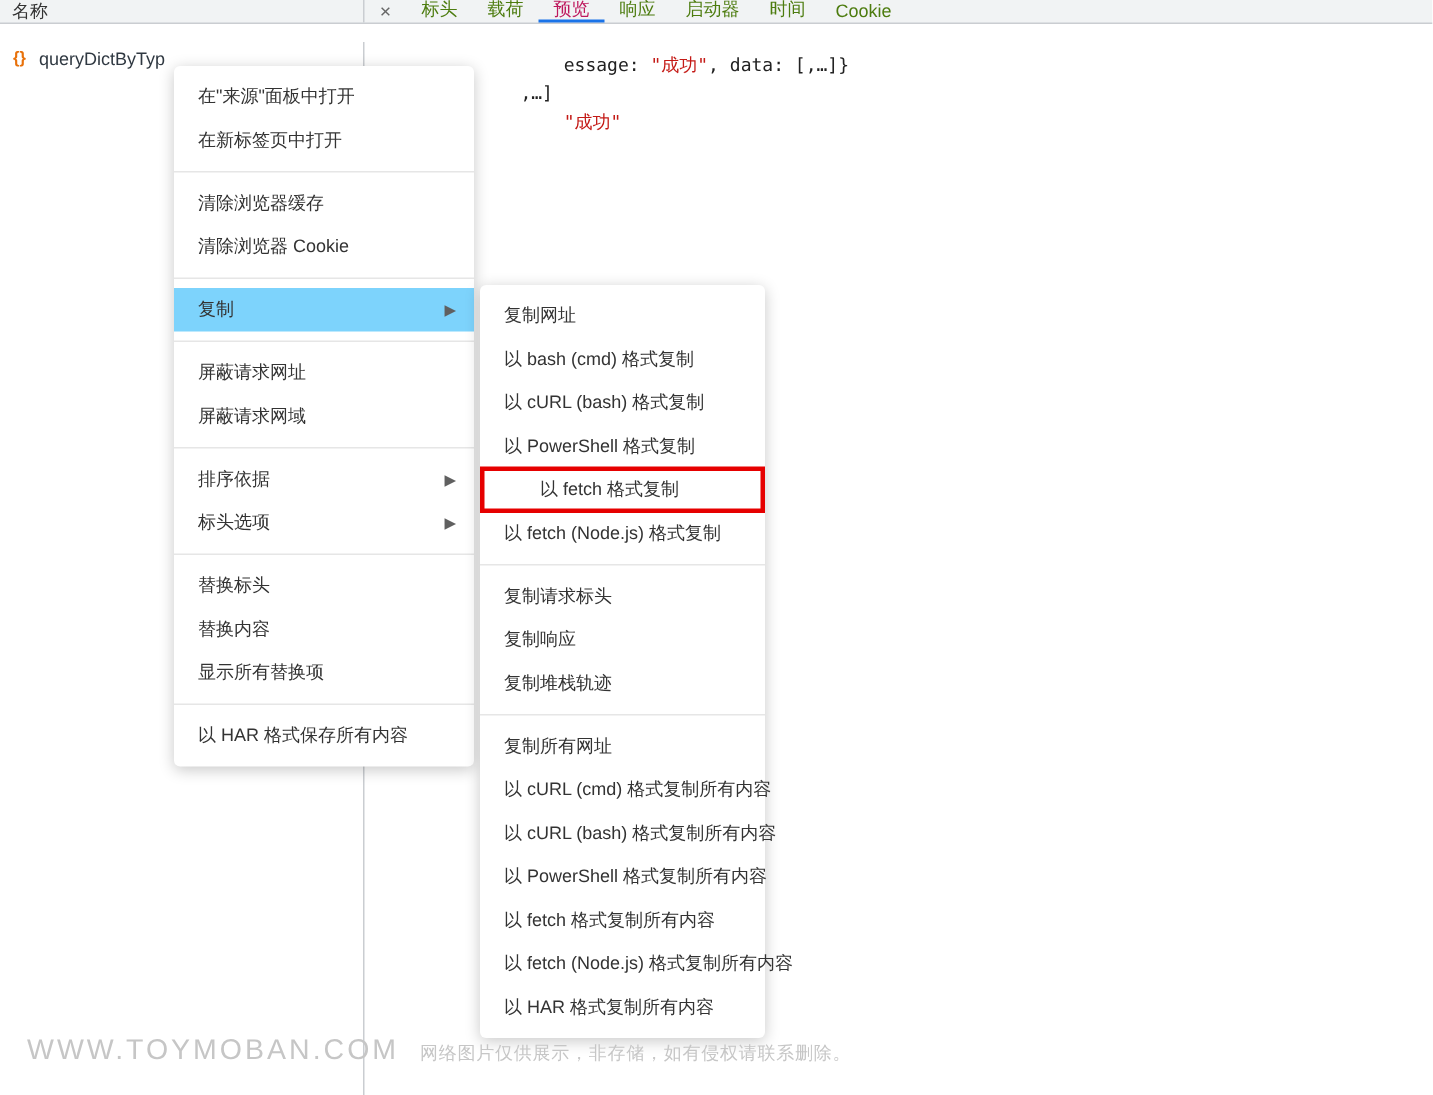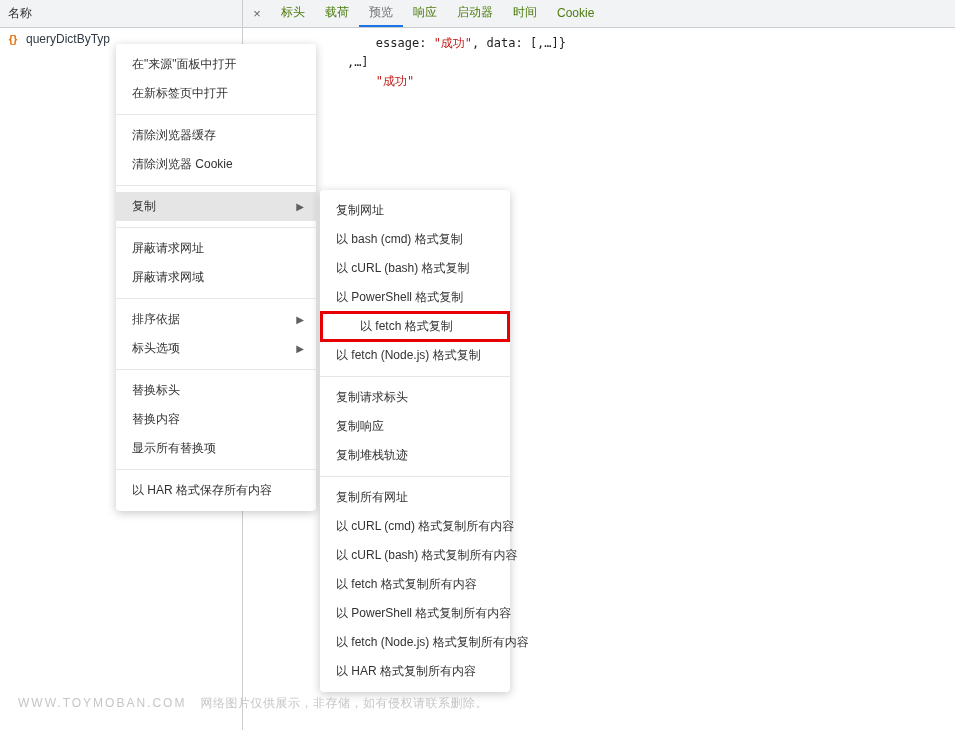--- a/index.html
+++ b/index.html
@@ -6,32 +6,32 @@
     body {
       width: 955px;
       height: 730px;
       font-family: "Microsoft YaHei", Arial, sans-serif;
       font-size: 12px;
       background: #fff;
       position: relative;
       overflow: hidden;
       color: #303030;
     }
-    .top-row { display: flex; height: 28px; background: #f1f3f4; border-bottom: 1px solid #cacdd1; justify-content: space-between; }
+    .top-row { display: flex; height: 16px; background: #f1f3f4; border-bottom: 1px solid #cacdd1; justify-content: space-between; }
     .name-col { width: 243px; border-right: 1px solid #cacdd1; display: flex; align-items: center; padding-left: 8px; color: #333; }
     .tabs-col { flex: 1; display: flex; align-items: stretch; }
     .close-btn {
       width: 28px; display: flex; align-items: center; justify-content: center;
       color: #666; cursor: pointer; font-size: 13px;
     }
     .tab {
       padding: 0 10px; display: flex; align-items: center; color: #4d7c0f; cursor: pointer;
       border-bottom: 2px solid transparent;
     }
-    .tab.active { color: #737373; border-bottom-color: #1a73e8; }
+    .tab.active { color: #be185d; border-bottom-color: #1a73e8; }
     .content-row { position: absolute; top: 28px; left: 0; right: 0; bottom: 0; display: flex; }
     .sidebar { width: 243px; border-right: 1px solid #cacdd1; background: #fff; }
     .request-item { display: flex; align-items: center; height: 21px; padding-left: 6px; color: #303942; cursor: pointer; gap: 6px; background: #fff; }
     .json-icon {
       width: 14px; height: 14px; border-radius: 2px;
       display: inline-flex; align-items: center; justify-content: center;
       color: #e8710a; font-weight: bold; font-size: 11px;
     }
     .preview-pane { flex: 1; padding: 6px 10px; font-family: Consolas, monospace; font-size: 12px; color: #222; line-height: 1.6; white-space: pre; }
     .red-text { color: #c41a16; }
@@ -43,37 +43,37 @@
       padding: 6px 0;
       min-width: 190px;
     }
     .menu1 { left: 116px; top: 44px; width: 200px; }
     .menu2 { left: 320px; top: 190px; width: 190px; }
     .menu-item {
       height: 29px; display: flex; align-items: center;
       padding: 0 16px; color: #333; cursor: pointer; position: relative;
       white-space: nowrap;
     }
-    .menu-item.hover { background: #e5e5e5; }
+    .menu-item.hover { background: #7dd3fc; }
     .menu-item .arrow {
       position: absolute; right: 12px; color: #606060; font-size: 10px;
     }
     .menu-sep { height: 1px; background: #e6e6e6; margin: 6px 0; }
     .highlighted { position: relative; padding-left: 40px; }
     .highlighted::after {
       content: ""; position: absolute; left: 0; right: 0; top: -1px; bottom: -1px;
       border: 3px solid #e60000; pointer-events: none;
     }
     .watermark {
       position: absolute; left: 18px; bottom: 18px;
       color: #c6c6c6; font-size: 12px; letter-spacing: 0.5px;
       display: flex; align-items: baseline; gap: 14px;
       font-family: Arial, "Microsoft YaHei", sans-serif;
     }
-    .watermark .site { font-size: 12px; letter-spacing: 2px; text-transform: uppercase; margin-top: 16px; }
+    .watermark .site { font-size: 19px; letter-spacing: 2px; text-transform: uppercase; margin-top: 16px; }
   </style>
 </head>
 <body>
 
 <div class="top-row">
   <div class="name-col">名称</div>
   <div class="tabs-col">
     <div class="close-btn">×</div>
     <div class="tab">标头</div>
     <div class="tab">载荷</div>
@@ -136,22 +136,22 @@
   <div class="menu-item highlighted">以 fetch 格式复制</div>
   <div class="menu-item">以 fetch (Node.js) 格式复制</div>
   <div class="menu-sep"></div>
   <div class="menu-item">复制请求标头</div>
   <div class="menu-item">复制响应</div>
   <div class="menu-item">复制堆栈轨迹</div>
   <div class="menu-sep"></div>
   <div class="menu-item">复制所有网址</div>
   <div class="menu-item">以 cURL (cmd) 格式复制所有内容</div>
   <div class="menu-item">以 cURL (bash) 格式复制所有内容</div>
+  <div class="menu-item">以 PowerShell 格式复制所有内容</div>
   <div class="menu-item">以 fetch 格式复制所有内容</div>
-  <div class="menu-item">以 PowerShell 格式复制所有内容</div>
   <div class="menu-item">以 fetch (Node.js) 格式复制所有内容</div>
   <div class="menu-item">以 HAR 格式复制所有内容</div>
 </div>
 
 <div class="watermark">
   <span class="site">www.toymoban.com</span>
   <span>网络图片仅供展示，非存储，如有侵权请联系删除。</span>
 </div>
 
 </body></html>

